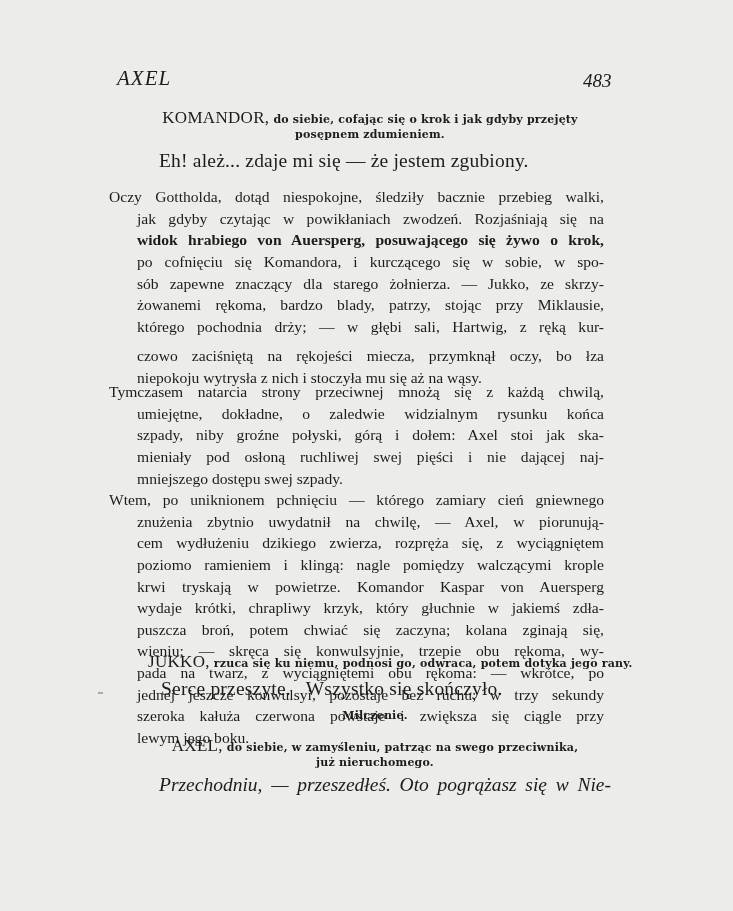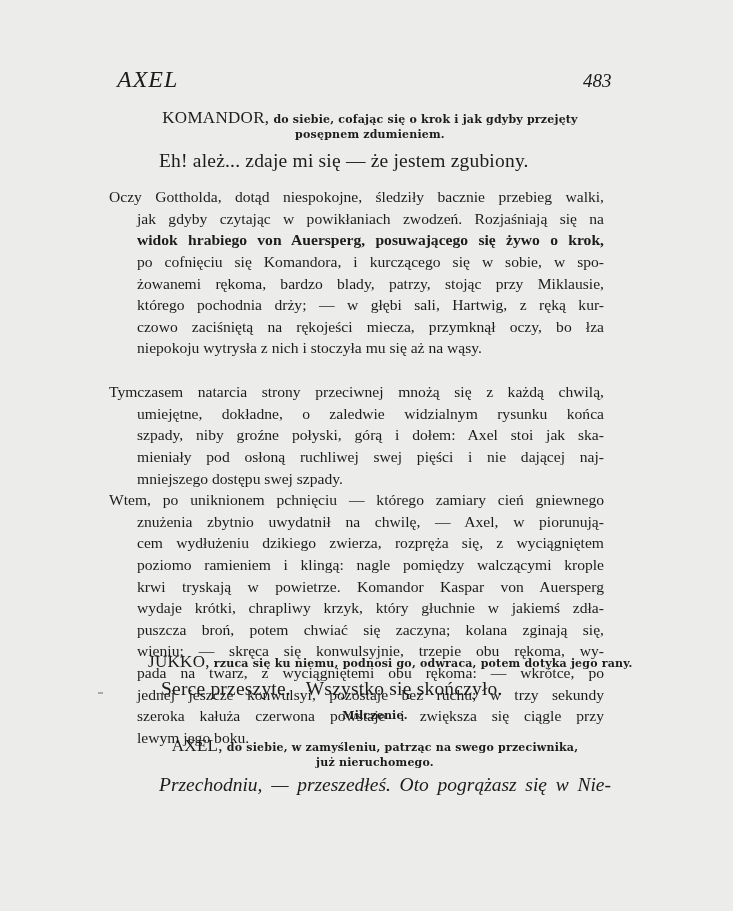--- a/index.html
+++ b/index.html
@@ -6,21 +6,21 @@
     body {
       width: 733px; height: 911px; overflow: hidden;
       background: #ececea;
       position: relative;
       font-family: "Liberation Serif", "DejaVu Serif", serif;
       color: #1c1c1c;
     }
     .page { position: absolute; left: 0; top: 0; width: 733px; height: 911px; }
     .running-head {
       position: absolute; left: 117px; top: 66px;
-      font-style: italic; font-size: 24px; letter-spacing: 1px;
+      font-style: italic; font-size: 21px; letter-spacing: 1px;
     }
     .page-number {
       position: absolute; left: 583px; top: 70px;
       font-style: italic; font-size: 19px;
     }
     .stage-dir {
       position: absolute; text-align: center;
       font-size: 11px; font-weight: bold; letter-spacing: 0.2px;
       font-family: "DejaVu Serif", "Liberation Serif", serif;
       line-height: 15px;
@@ -63,23 +63,24 @@
     <div>posępnem zdumieniem.</div>
   </div>
 
   <div class="speech" style="left:159px; top:150px;">Eh! ależ... zdaje mi się — że jestem zgubiony.</div>
 
   <div class="narr" style="top:186px;">
     <span class="line" style="white-space: normal; overflow: hidden;">Oczy Gottholda, dotąd niespokojne, śledziły bacznie przebieg walki,</span>
     <span class="line cont" style="white-space: normal; overflow: hidden;">jak gdyby czytając w powikłaniach zwodzeń.  Rozjaśniają się na</span>
     <span class="line cont" style="white-space: normal; overflow: hidden; font-weight: bold;">widok hrabiego von Auersperg, posuwającego się żywo o krok,</span>
     <span class="line cont" style="white-space: normal; overflow: hidden;">po cofnięciu się Komandora, i kurczącego się w sobie, w spo-</span>
+    <span class="line cont" style="white-space: normal; overflow: hidden;">sób zapewne znaczący dla starego żołnierza. — Jukko, ze skrzy-</span>
     <span class="line cont" style="white-space: normal; overflow: hidden;">żowanemi rękoma, bardzo blady, patrzy, stojąc przy Miklausie,</span>
     <span class="line cont" style="white-space: normal; overflow: hidden;">którego pochodnia drży; — w głębi sali, Hartwig, z ręką kur-</span>
-    <span class="line cont" style="white-space: normal; overflow: hidden;">czowo zaciśniętą na rękojeści miecza, przymknął oczy, bo łza</span>
+    <span class="line cont" style="white-space: normal; overflow: hidden; margin-top: 8px;">czowo zaciśniętą na rękojeści miecza, przymknął oczy, bo łza</span>
     <span class="line cont last" style="white-space: normal; overflow: hidden;">niepokoju wytrysła z nich i stoczyła mu się aż na wąsy.</span>
   </div>
 
   <div class="narr" style="top:381px;">
     <span class="line" style="white-space: normal; overflow: hidden;">Tymczasem natarcia strony przeciwnej mnożą się z każdą chwilą,</span>
     <span class="line cont" style="white-space: normal; overflow: hidden;">umiejętne, dokładne, o zaledwie widzialnym rysunku końca</span>
     <span class="line cont" style="white-space: normal; overflow: hidden;">szpady, niby groźne połyski, górą i dołem: Axel stoi jak ska-</span>
     <span class="line cont" style="white-space: normal; overflow: hidden;">mieniały pod osłoną ruchliwej swej pięści i nie dającej naj-</span>
     <span class="line cont last" style="white-space: normal; overflow: hidden;">mniejszego dostępu swej szpady.</span>
   </div>

